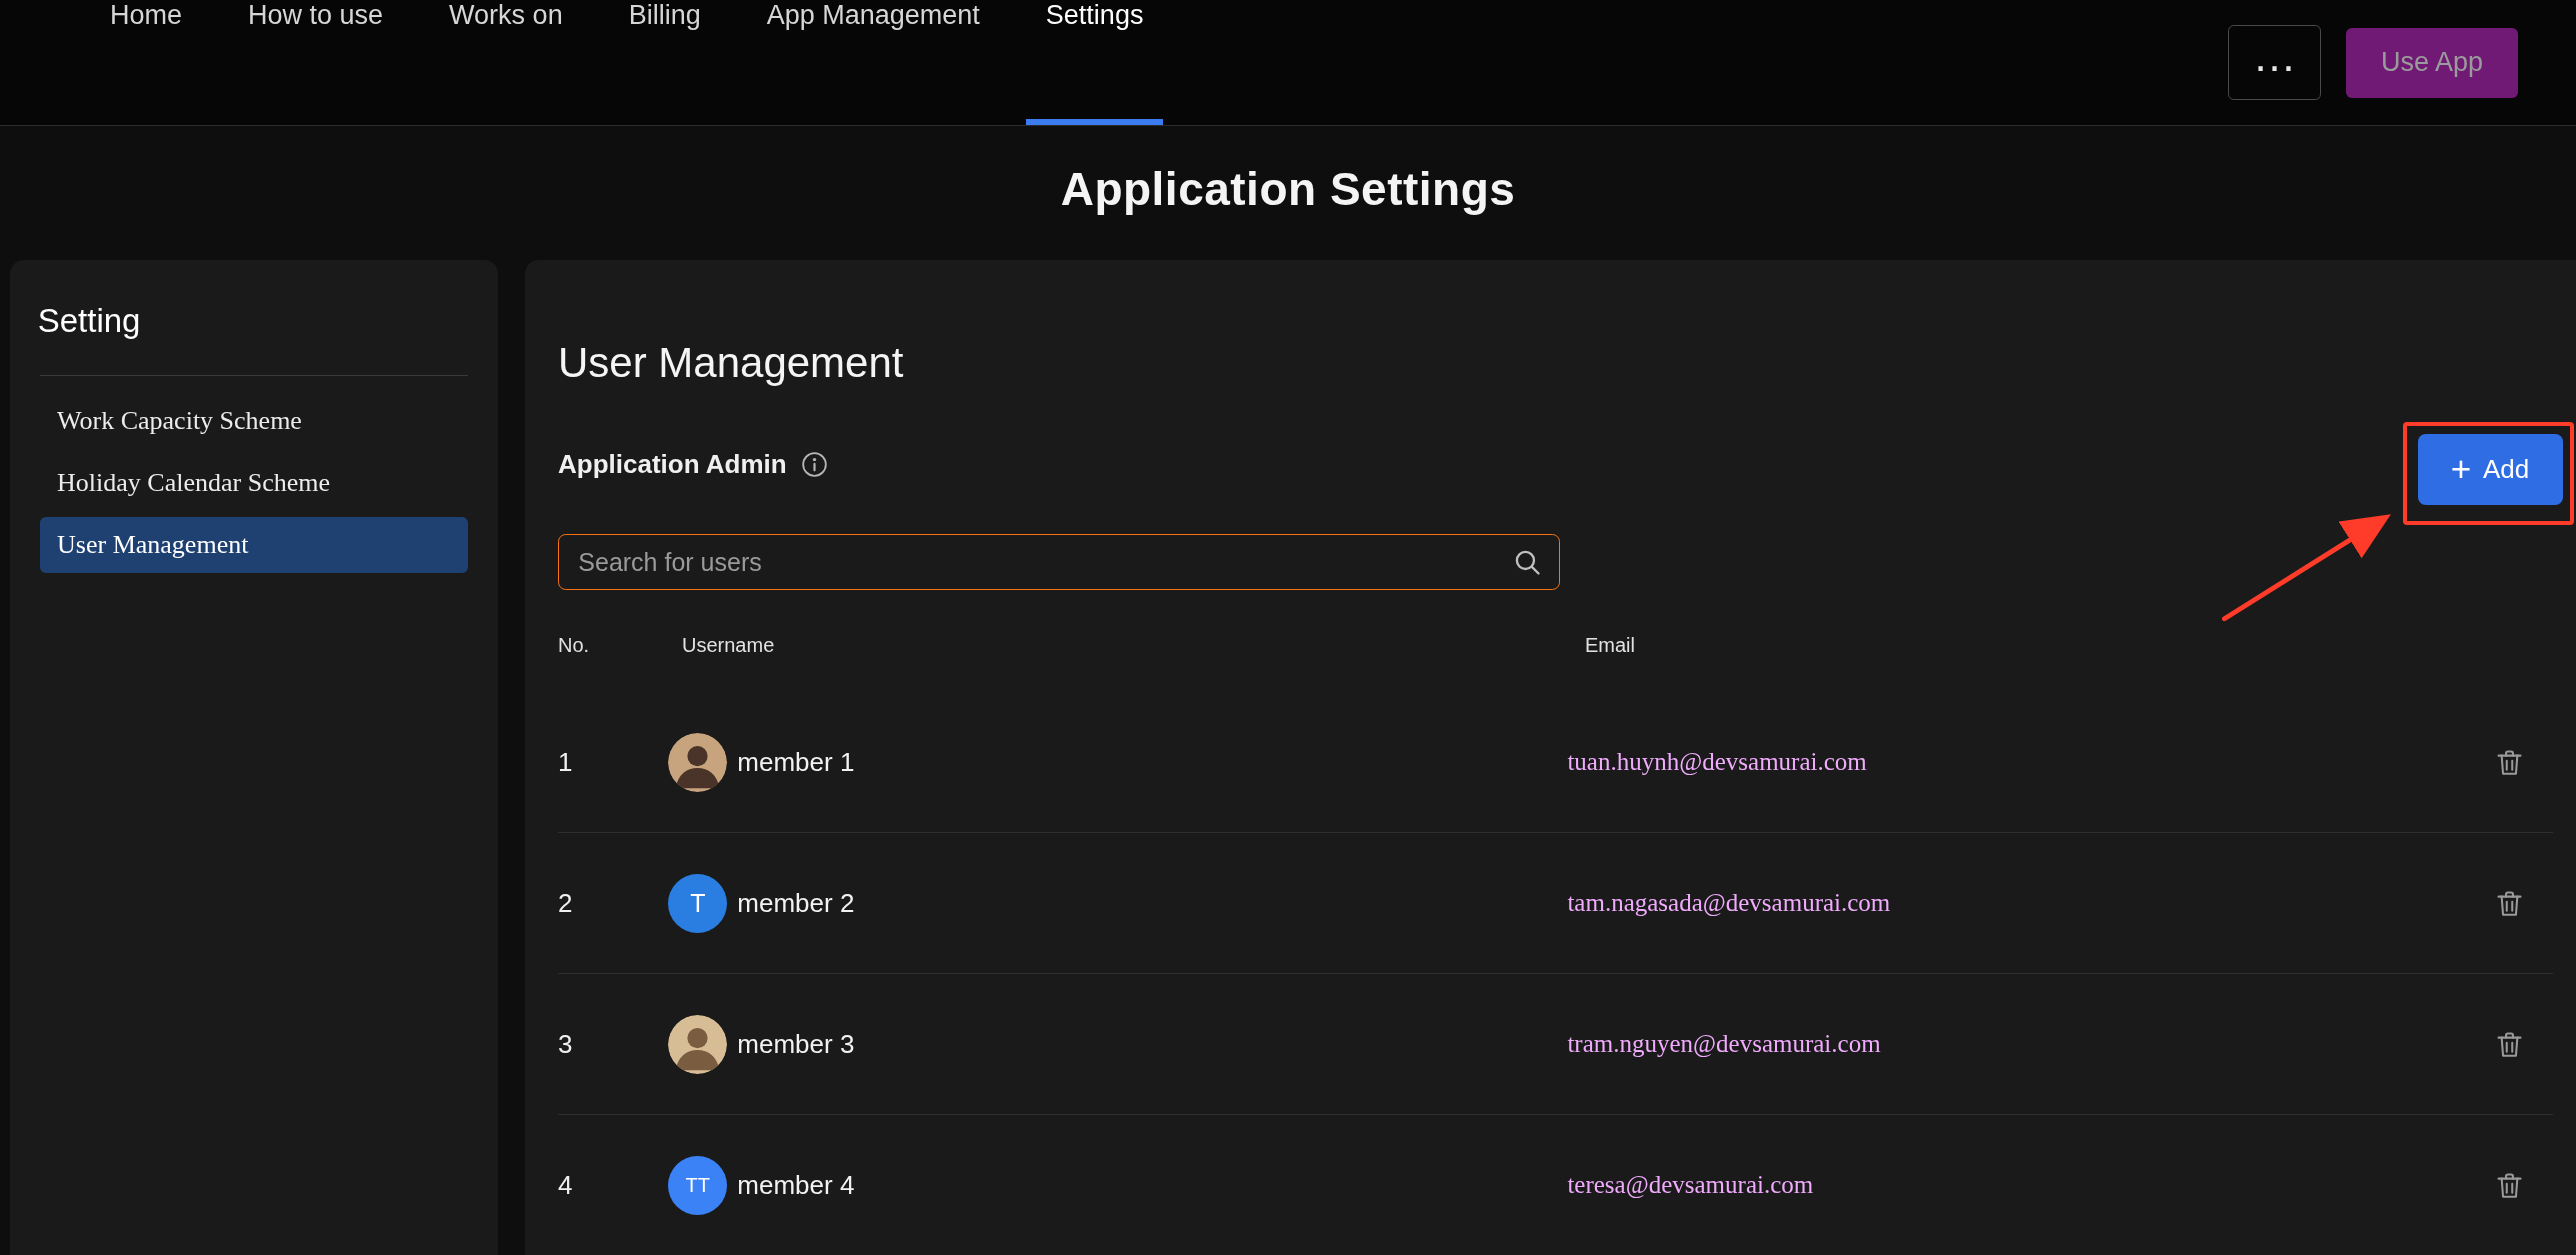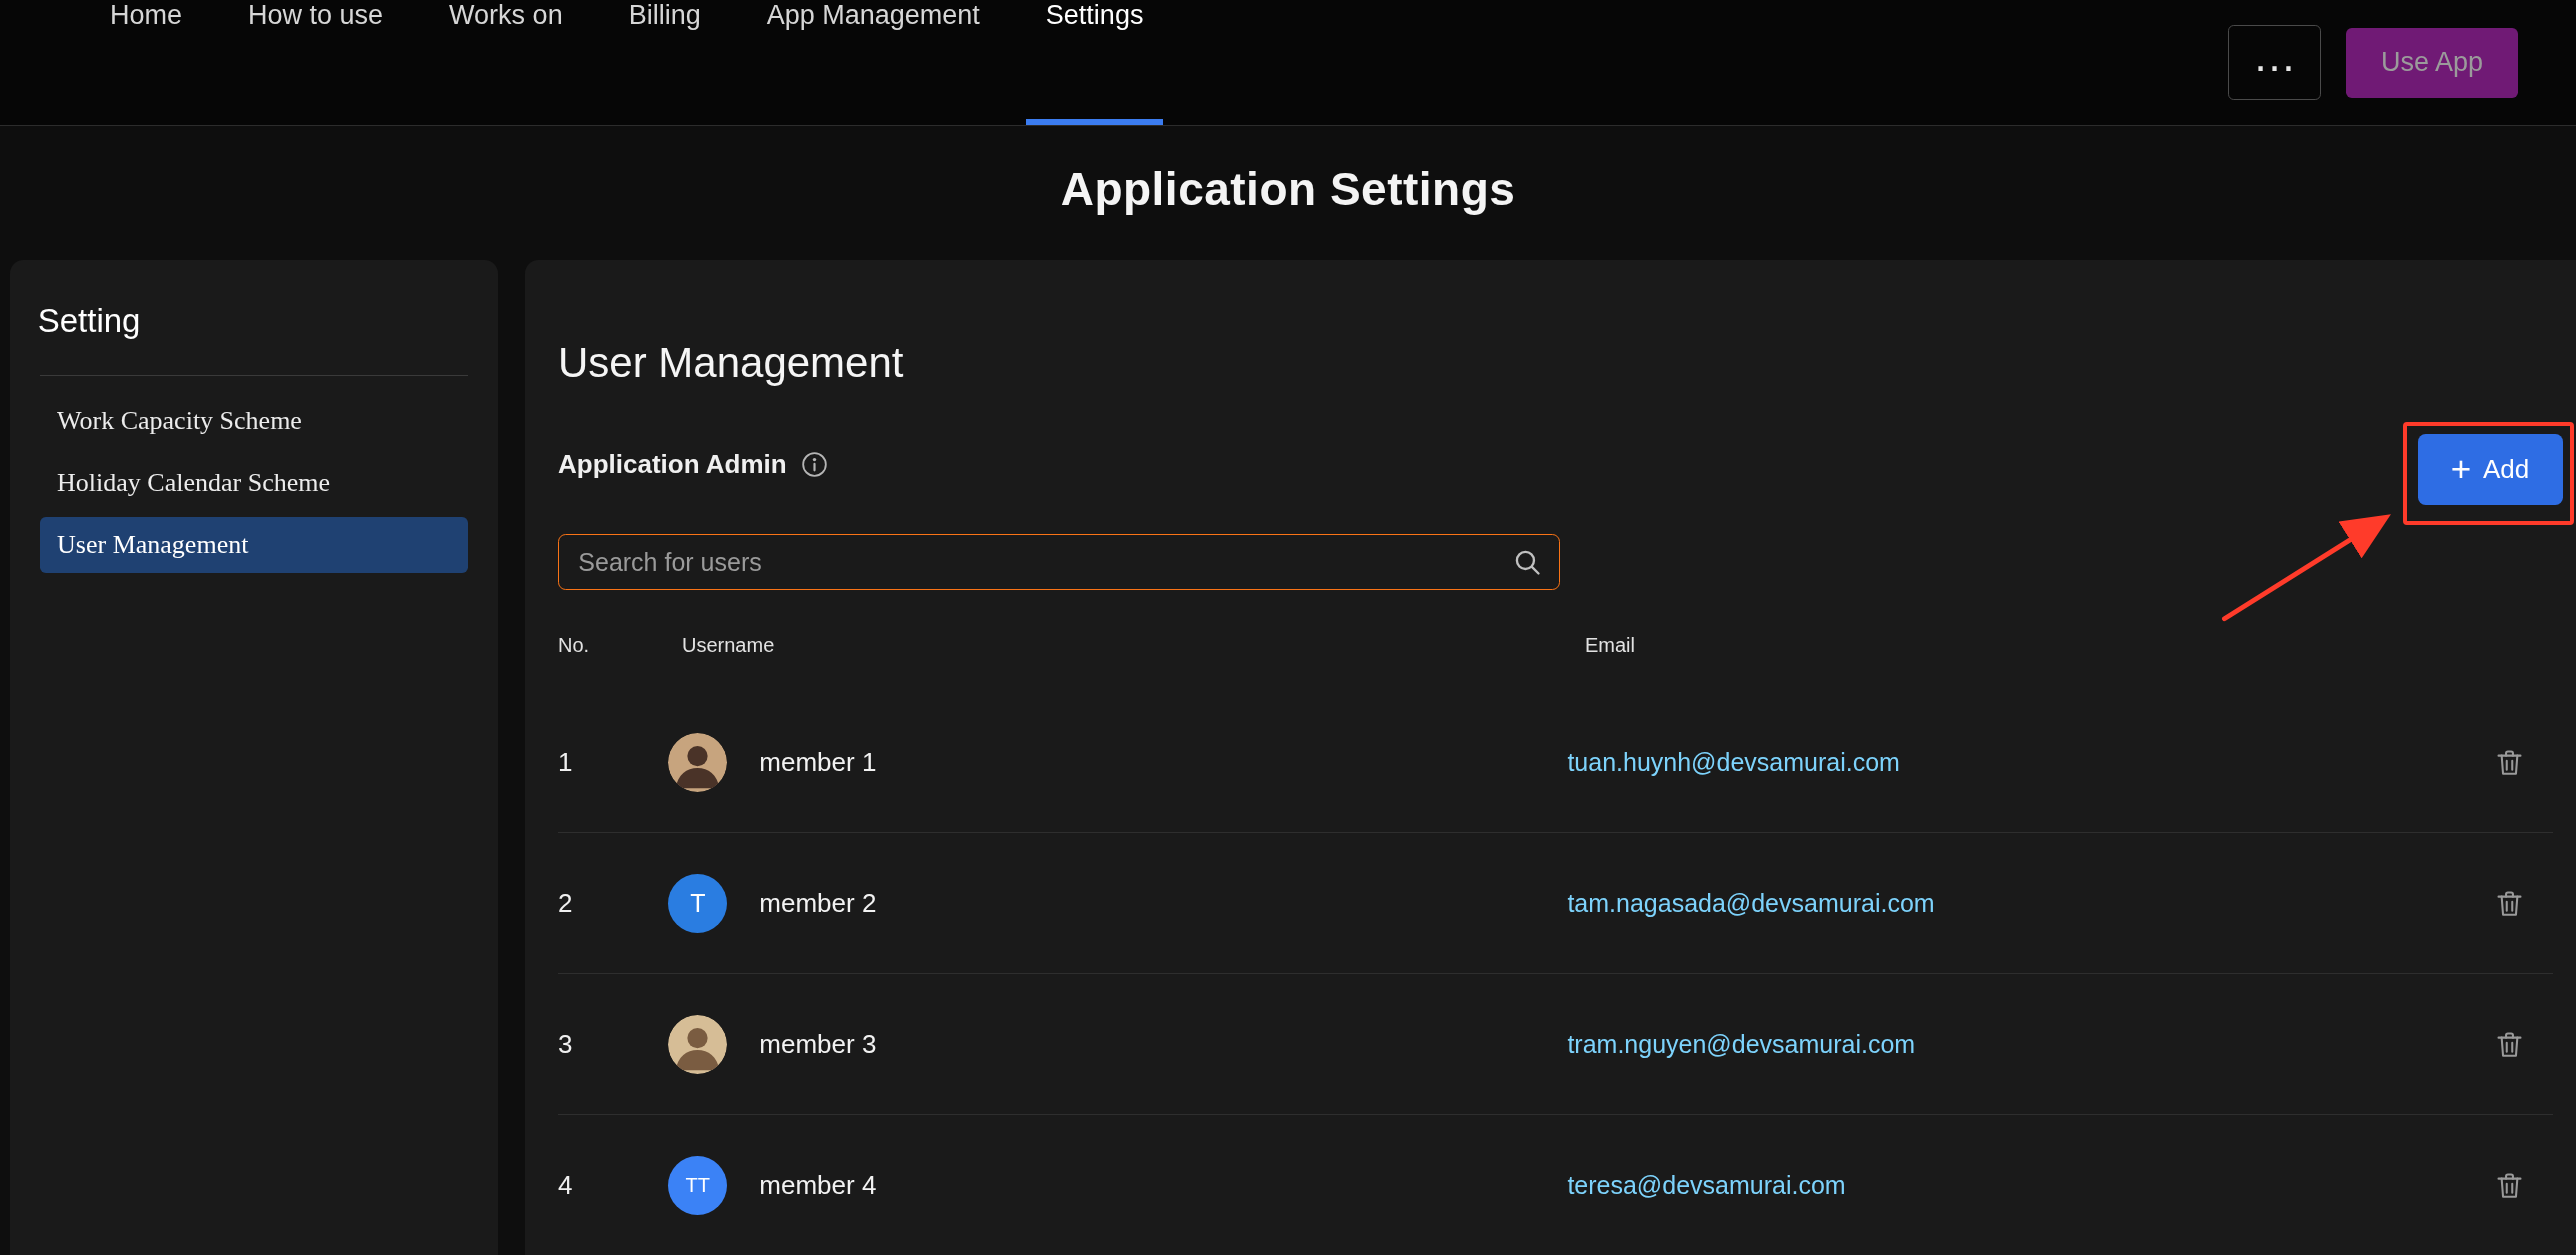--- a/index.html
+++ b/index.html
@@ -102,30 +102,30 @@
   .user-table{position:absolute;left:33px;right:23px;top:359px;}
   .t-grid{
     display:grid;grid-template-columns:91px 903px 1fr 87px;align-items:center;
   }
   .table-header{height:52px;font-size:20px;color:#e2e2e2;}
   .table-header .h-user{padding-left:33px;}
   .table-header .h-email{padding-left:33px;}
   .table-rows{margin-top:21px;}
   .table-row{height:141px;border-bottom:1px solid #2e2e2e;}
   .cell-no{font-size:26px;color:#f0f0f0;}
-  .cell-user{display:flex;align-items:center;gap:32px;padding-left:19.3px;}
+  .cell-user{display:flex;align-items:center;gap:10px;padding-left:19.3px;}
   .avatar{
     width:59px;height:59px;border-radius:50%;overflow:hidden;flex:0 0 59px;
     display:flex;align-items:center;justify-content:center;
     color:#fff;font-size:25px;font-weight:400;
   }
   .avatar.small-text{font-size:20px;}
   .avatar svg{display:block;}
   .username{font-size:26px;color:#f2f2f2;}
-  .cell-email{font-size:25px;color:#7dd3fc;padding-left:15.4px;}
+  .cell-email{font-size:25px;color:#f0abfc;padding-left:15.4px;font-family:Liberation Serif, serif;}
   .cell-action{display:flex;justify-content:center;}
   .trash-btn{
     background:transparent;border:none;cursor:pointer;padding:5.8px;display:flex;align-items:center;
   }
 
   
   .arrow-overlay{position:absolute;top:0;left:0;width:2576px;height:1255px;pointer-events:none;}
 </style>
 </head>
 <body>

